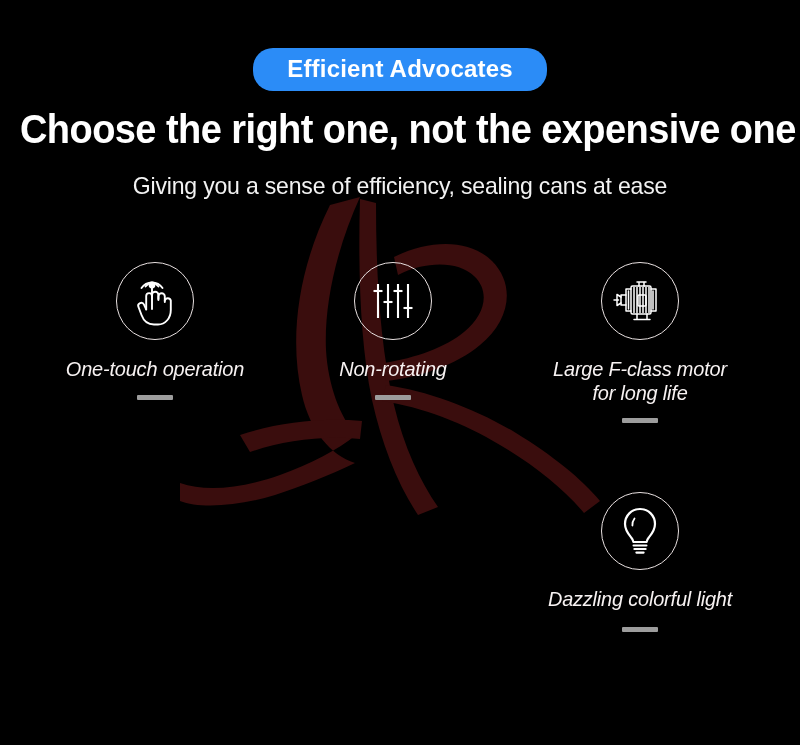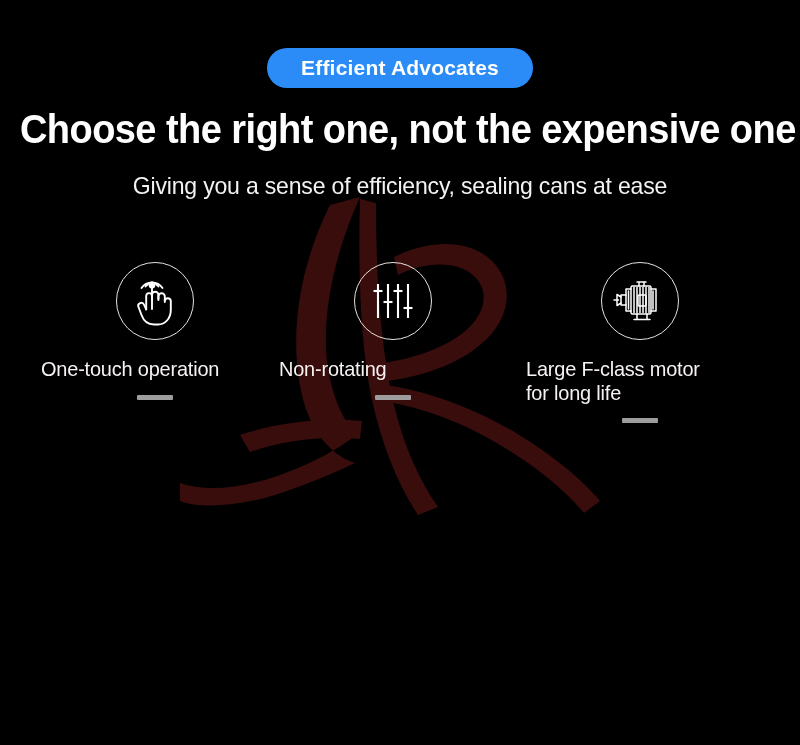--- a/index.html
+++ b/index.html
@@ -40,21 +40,21 @@
     position: absolute;
     top: 48px;
     left: 0;
     width: 800px;
     display: flex;
     justify-content: center;
   }
   .badge {
     background: #2b8cf7;
     color: #ffffff;
-    font-size: 21px;
+    font-size: 24px;
     font-weight: bold;
     letter-spacing: 0.2px;
     padding: 8px 34px 9px 34px;
     border-radius: 20px;
     line-height: 1.1;
     white-space: nowrap;
   }
 
   
   .headline {
@@ -93,21 +93,22 @@
     width: 800px;
   }
   .row {
     position: relative;
     width: 800px;
     height: 230px;
   }
   .cell {
     position: absolute;
     width: 240px;
-    text-align: left;
+    text-align: center;
+    font-style: italic;
   }
   .cell.c0 { left: 35px; }
   .cell.c1 { left: 273px; }
   .cell.c2 { left: 520px; }
 
   .icon-circle {
     width: 78px;
     height: 78px;
     margin: 0 auto;
     border-radius: 50%;
@@ -241,18 +242,35 @@
         </div>
         <div class="dash"></div>
       </div>
 
     </div>
 
     <div class="row row2">
 
 
 
+      <div class="cell c2">
+        <div class="icon-circle">
+          <svg width="40" height="50" viewBox="0 0 40 50">
+            <g fill="none" stroke="#ffffff" stroke-width="2.2" stroke-linejoin="round" stroke-linecap="round">
+              <path d="M20 3 C11.5 3, 5 9.6, 5 18 C5 24.2, 8.6 28.4, 11.2 31.5 C12.6 33.2, 13.3 34.4, 13.4 36 L26.6 36 C26.7 34.4, 27.4 33.2, 28.8 31.5 C31.4 28.4, 35 24.2, 35 18 C35 9.6, 28.5 3, 20 3 Z"></path>
+              <path d="M14.5 12.5 C13 14.5, 12.2 16.8, 12.4 19.5" stroke-width="1.8"></path>
+              <line x1="13.6" y1="39.5" x2="26.4" y2="39.5"></line>
+              <line x1="14.4" y1="43" x2="25.6" y2="43"></line>
+              <line x1="16.4" y1="46.6" x2="23.6" y2="46.6"></line>
+            </g>
+          </svg>
+        </div>
+        <div class="cell-label">
+          <span>Dazzling colorful light</span>
+        </div>
+        <div class="dash"></div>
+      </div>
 
     </div>
 
   </div>
 
 </div>
 
 </body></html>

